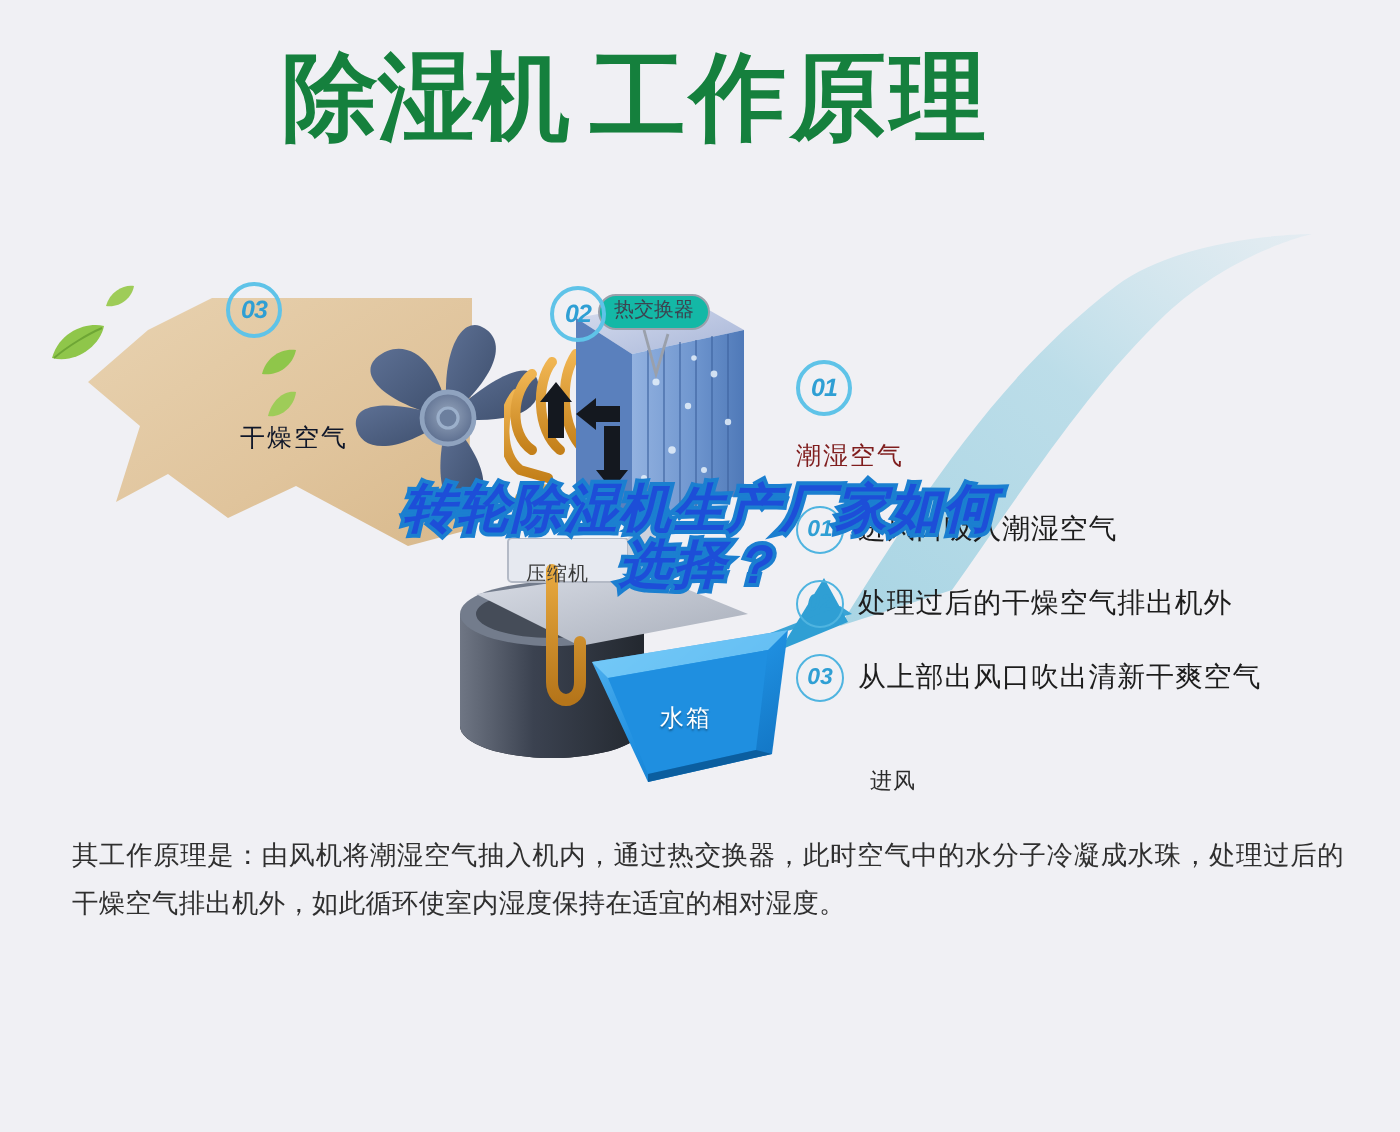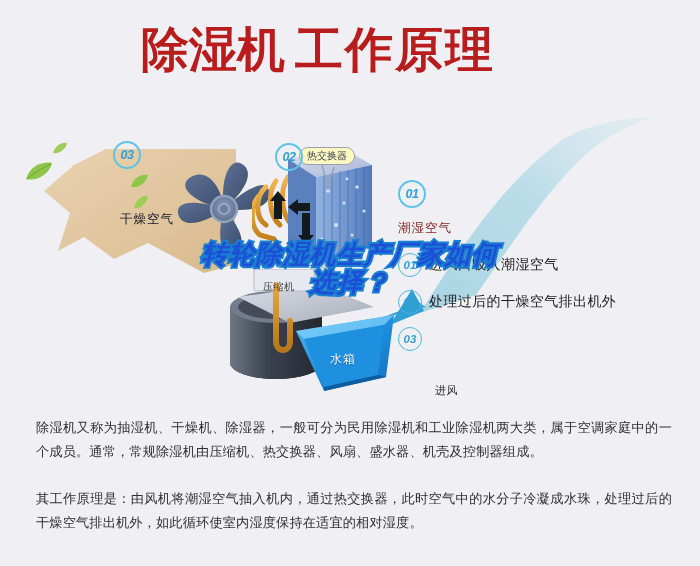--- a/index.html
+++ b/index.html
@@ -17,21 +17,21 @@
 
   
   #header-title {
     position: absolute;
     top: 22px;
     left: 0;
     width: 636px;
     text-align: center;
     font-size: 48px;
     font-weight: 700;
-    color: #b91c1c;
+    color: #15803d;
     letter-spacing: 2px;
     line-height: 1.18;
     white-space: nowrap;
   }
   #header-title .t-part-a { letter-spacing: 0px; }
   #header-title .t-part-b { margin-left: 10px; }
 
   
   #diagram {
     position: absolute;
@@ -70,21 +70,21 @@
   .hx { position: absolute; left: 252px; top: 18px; width: 125px; height: 130px; }
 
   
   .machine { position: absolute; left: 224px; top: 120px; width: 175px; height: 160px; }
 
   
   .callout {
     position: absolute;
     border: 1.4px solid #9aa0ab;
     border-radius: 9px;
-    background: #fef9c3;
+    background: #14b8a6;
     color: #3c4350;
     font-size: 10px;
     padding: 2px 7px 3px 7px;
     white-space: nowrap;
     line-height: 1.1;
   }
   #callout-hx { left: 299px; top: 22px; }
   .callout-tail {
     position: absolute;
     left: 318px;
@@ -407,24 +407,24 @@
   <div class="step-row">
     <div class="num">01</div>
     <div class="txt">进风口吸入潮湿空气</div>
   </div>
   <div class="step-row">
     <div class="num">02</div>
     <div class="txt">处理过后的干燥空气排出机外</div>
   </div>
   <div class="step-row">
     <div class="num">03</div>
+    <div class="txt">从上部出风口吹出清新干爽空气</div>
   </div>
 </div>
 
 <div id="watermark">
   <div class="wm-line">转轮除湿机生产厂家如何</div>
   <div class="wm-line">选择？</div>
 </div>
 
 <div id="body-text">
-  <p>除湿机又称为抽湿机、干燥机、除湿器，一般可分为民用除湿机和工业除湿机两大类，属于空调家庭中的一个成员。通常，常规除湿机由压缩机、热交换器、风扇、盛水器、机壳及控制器组成。</p>
   <p>其工作原理是：由风机将潮湿空气抽入机内，通过热交换器，此时空气中的水分子冷凝成水珠，处理过后的干燥空气排出机外，如此循环使室内湿度保持在适宜的相对湿度。</p>
 </div>
 
 </body></html>

